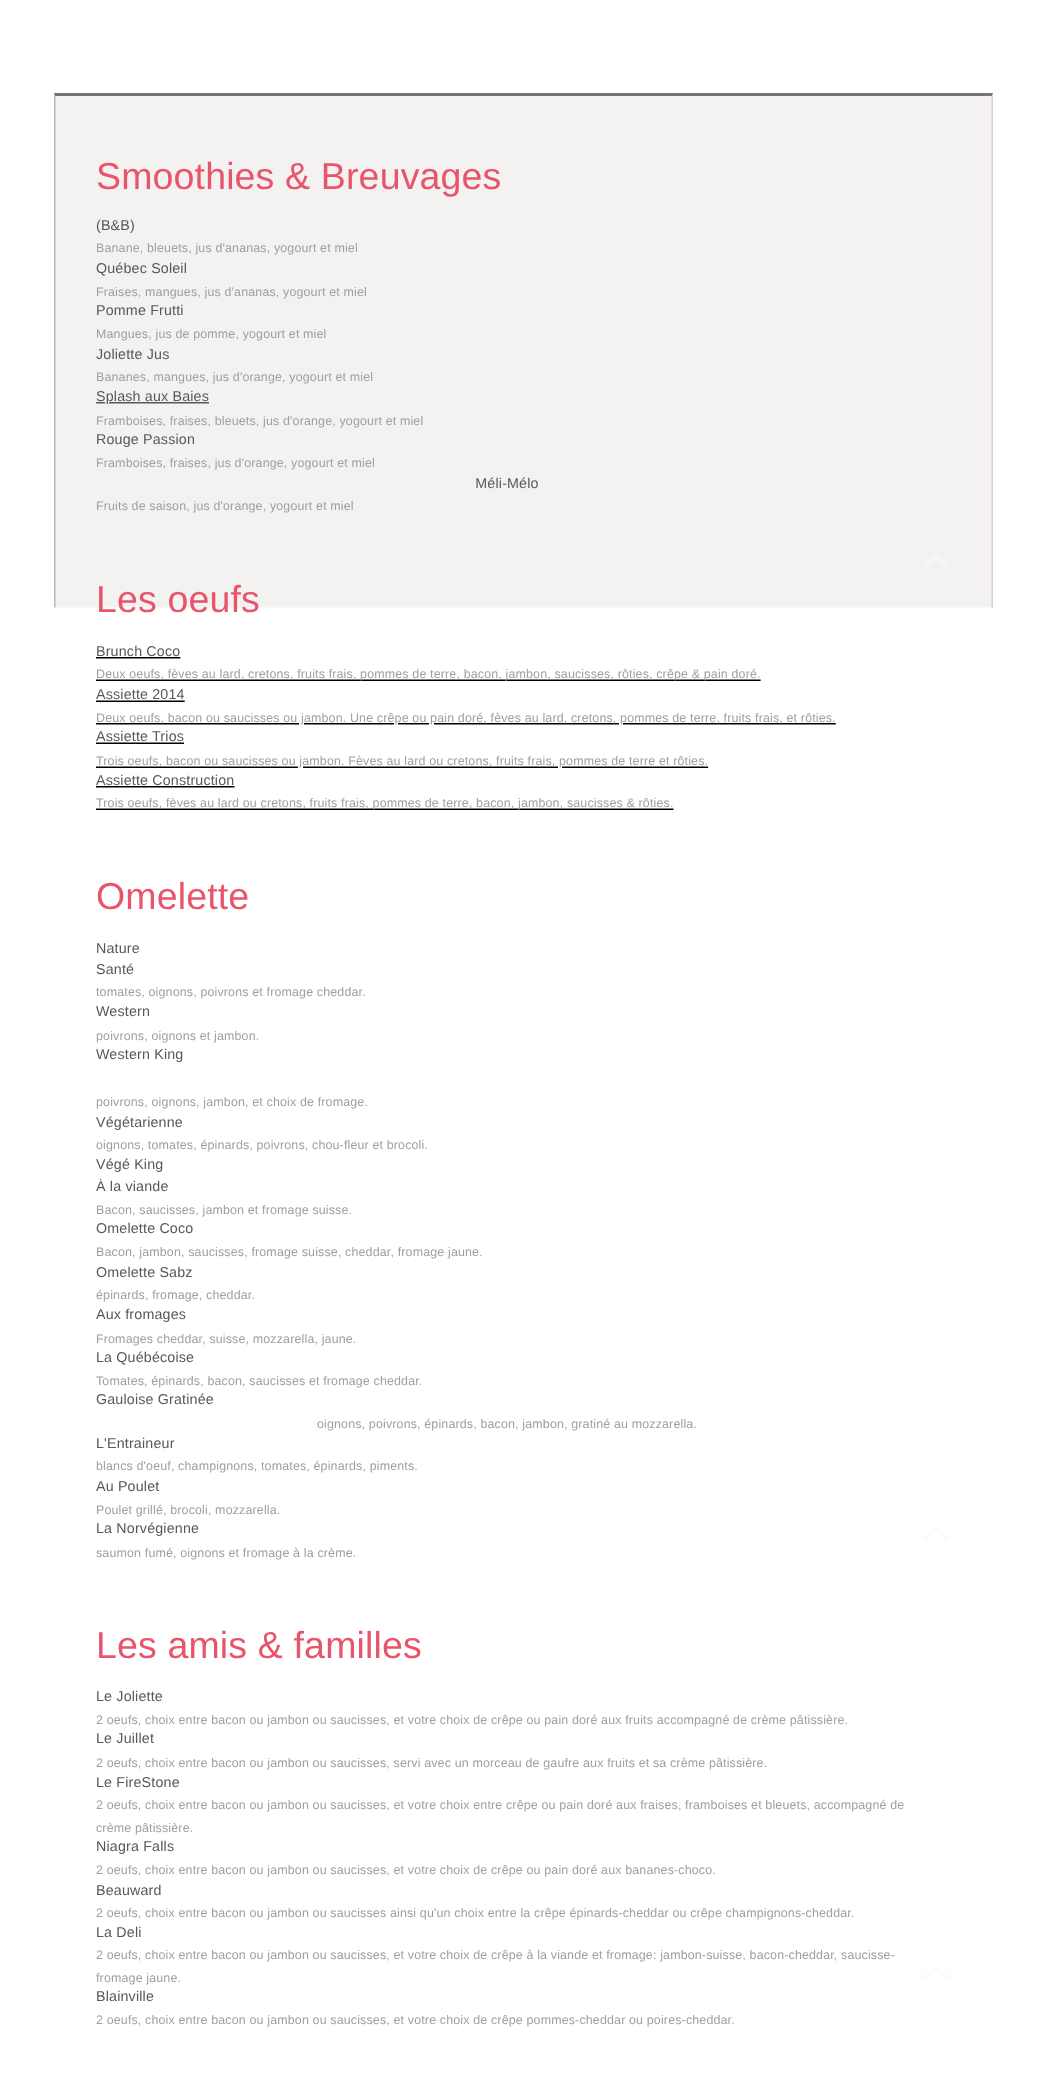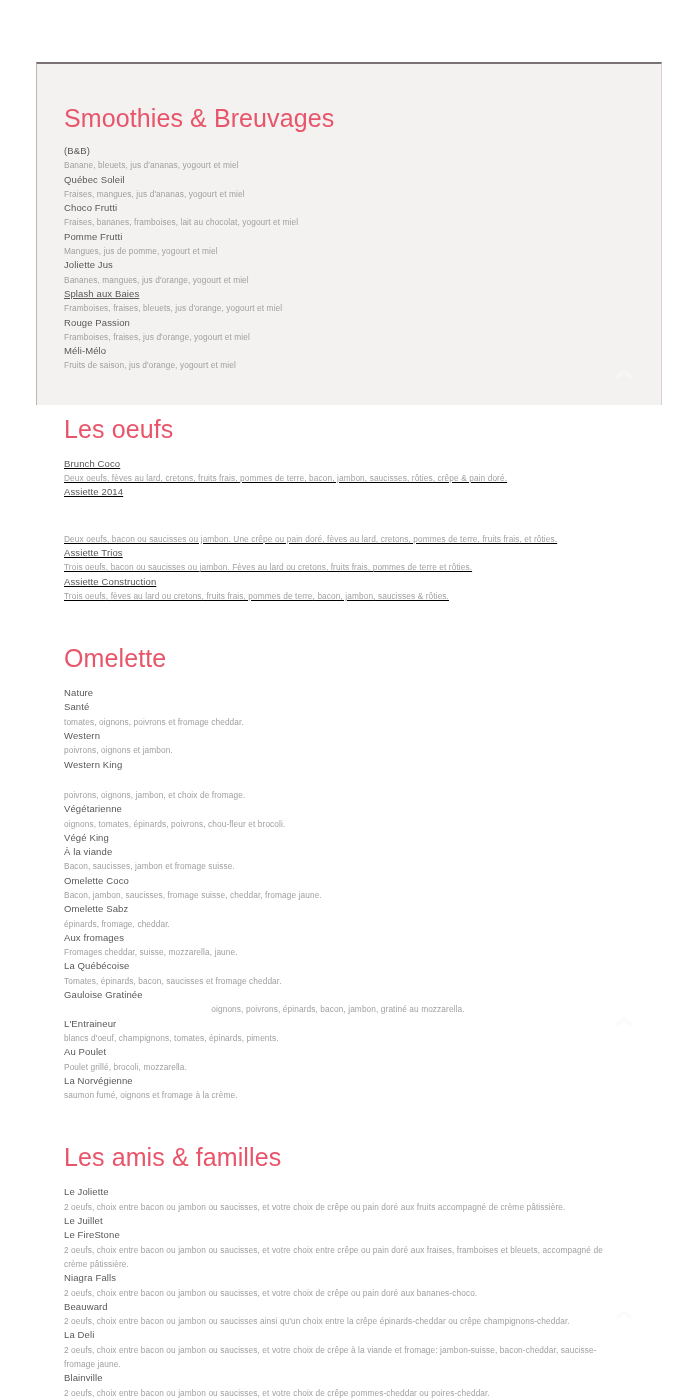--- a/index.html
+++ b/index.html
@@ -124,55 +124,51 @@
       <ul class="items">
         <li class="item">
           <div class="item-name" style="color: rgb(88, 88, 88);">(B&amp;B)</div>
           <div class="item-desc" style="color: rgb(160, 160, 160);">Banane, bleuets, jus d'ananas, yogourt et miel</div>
         </li>
         <li class="item">
           <div class="item-name" style="color: rgb(88, 88, 88);">Québec Soleil</div>
           <div class="item-desc" style="color: rgb(160, 160, 160);">Fraises, mangues, jus d'ananas, yogourt et miel</div>
         </li>
         <li class="item">
-          <div class="item-name" style="color: rgb(88, 88, 88);">Choco Frutti</div>
-          <div class="item-desc" style="color: rgb(160, 160, 160);">Fraises, bananes, framboises, lait au chocolat, yogourt et miel</div>
-        </li>
-        <li class="item">
           <div class="item-name" style="color: rgb(88, 88, 88);">Pomme Frutti</div>
           <div class="item-desc" style="color: rgb(160, 160, 160);">Mangues, jus de pomme, yogourt et miel</div>
         </li>
         <li class="item">
           <div class="item-name" style="color: rgb(88, 88, 88);">Joliette Jus</div>
           <div class="item-desc" style="color: rgb(160, 160, 160);">Bananes, mangues, jus d'orange, yogourt et miel</div>
         </li>
         <li class="item">
           <div class="item-name" style="color: rgb(88, 88, 88); text-decoration: underline;">Splash aux Baies</div>
           <div class="item-desc" style="color: rgb(160, 160, 160);">Framboises, fraises, bleuets, jus d'orange, yogourt et miel</div>
         </li>
         <li class="item">
           <div class="item-name" style="color: rgb(88, 88, 88);">Rouge Passion</div>
           <div class="item-desc" style="color: rgb(160, 160, 160);">Framboises, fraises, jus d'orange, yogourt et miel</div>
         </li>
         <li class="item">
-          <div class="item-name" style="color: rgb(88, 88, 88);">Méli-Mélo</div>
+          <div class="item-name" style="color: rgb(88, 88, 88); text-align: center;">Méli-Mélo</div>
           <div class="item-desc" style="color: rgb(160, 160, 160);">Fruits de saison, jus d'orange, yogourt et miel</div>
         </li>
       </ul>
     </section>
     <section class="section" id="section-oeufs">
       <h2 class="section-title" style="color: rgb(232, 85, 106);">Les oeufs</h2>
       <ul class="items">
         <li class="item">
           <div class="item-name" style="color: rgb(88, 88, 88);">Brunch Coco</div>
           <div class="item-desc" style="color: rgb(160, 160, 160);">Deux oeufs, fèves au lard, cretons, fruits frais, pommes de terre, bacon, jambon, saucisses, rôties, crêpe &amp; pain doré.</div>
         </li>
         <li class="item">
           <div class="item-name" style="color: rgb(88, 88, 88);">Assiette 2014</div>
-          <div class="item-desc" style="color: rgb(160, 160, 160); margin-top: 32px;">Deux oeufs, bacon ou saucisses ou jambon. Une crêpe ou pain doré, fèves au lard, cretons, pommes de terre, fruits frais, et rôties.</div>
+          <div class="item-desc" style="color: rgb(160, 160, 160);">Deux oeufs, bacon ou saucisses ou jambon. Une crêpe ou pain doré, fèves au lard, cretons, pommes de terre, fruits frais, et rôties.</div>
         </li>
         <li class="item">
           <div class="item-name" style="color: rgb(88, 88, 88);">Assiette Trios</div>
           <div class="item-desc" style="color: rgb(160, 160, 160);">Trois oeufs, bacon ou saucisses ou jambon. Fèves au lard ou cretons, fruits frais, pommes de terre et rôties.</div>
         </li>
         <li class="item">
           <div class="item-name" style="color: rgb(88, 88, 88);">Assiette Construction</div>
           <div class="item-desc" style="color: rgb(160, 160, 160);">Trois oeufs, fèves au lard ou cretons, fruits frais, pommes de terre, bacon, jambon, saucisses &amp; rôties.</div>
         </li>
       </ul>
@@ -242,20 +238,21 @@
     </section>
     <section class="section" id="section-amis">
       <h2 class="section-title" style="color: rgb(232, 85, 106);">Les amis &amp; familles</h2>
       <ul class="items">
         <li class="item">
           <div class="item-name" style="color: rgb(88, 88, 88);">Le Joliette</div>
           <div class="item-desc" style="color: rgb(160, 160, 160);">2 oeufs, choix entre bacon ou jambon ou saucisses, et votre choix de crêpe ou pain doré aux fruits accompagné de crème pâtissière.</div>
         </li>
         <li class="item">
           <div class="item-name" style="color: rgb(88, 88, 88);">Le Juillet</div>
+          <div class="item-desc" style="color: rgb(160, 160, 160);">2 oeufs, choix entre bacon ou jambon ou saucisses, servi avec un morceau de gaufre aux fruits et sa crème pâtissière.</div>
         </li>
         <li class="item">
           <div class="item-name" style="color: rgb(88, 88, 88);">Le FireStone</div>
           <div class="item-desc" style="color: rgb(160, 160, 160);">2 oeufs, choix entre bacon ou jambon ou saucisses, et votre choix entre crêpe ou pain doré aux fraises, framboises et bleuets, accompagné de crème pâtissière.</div>
         </li>
         <li class="item">
           <div class="item-name" style="color: rgb(88, 88, 88);">Niagra Falls</div>
           <div class="item-desc" style="color: rgb(160, 160, 160);">2 oeufs, choix entre bacon ou jambon ou saucisses, et votre choix de crêpe ou pain doré aux bananes-choco.</div>
         </li>
         <li class="item">

